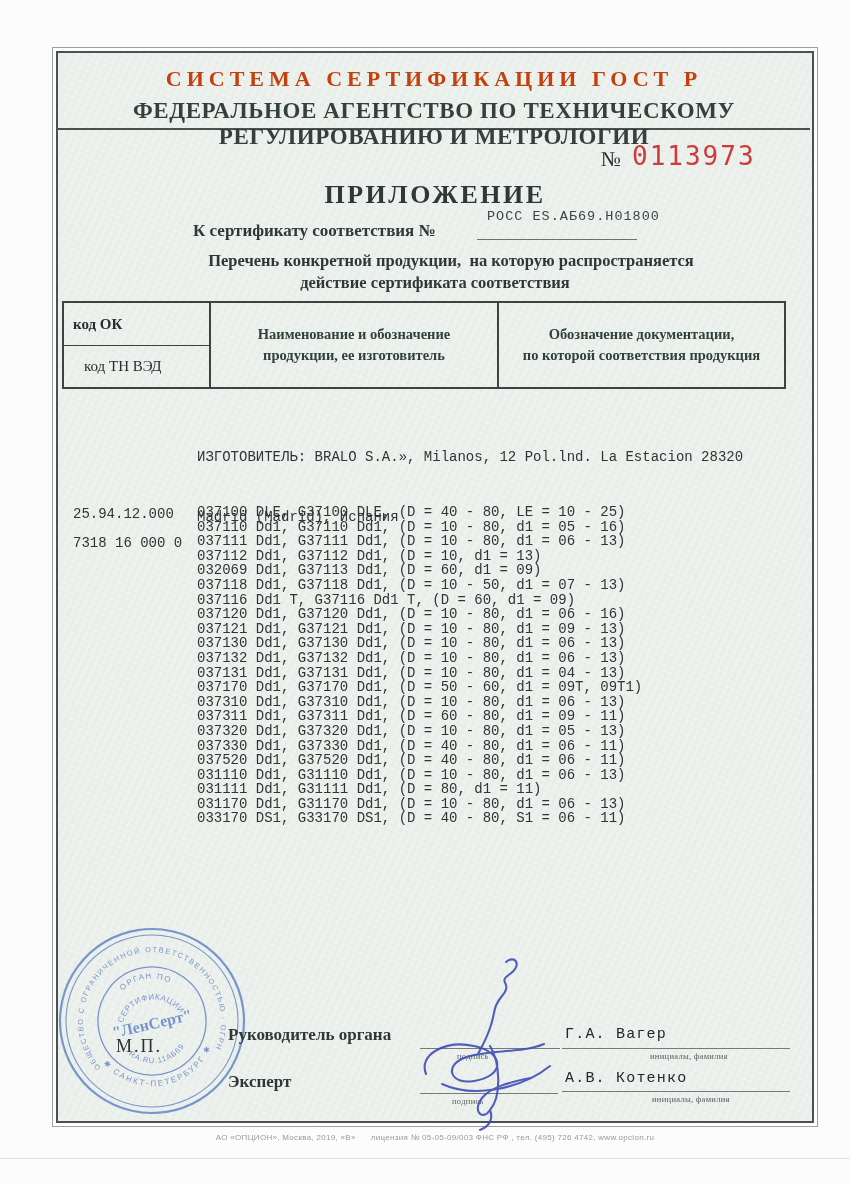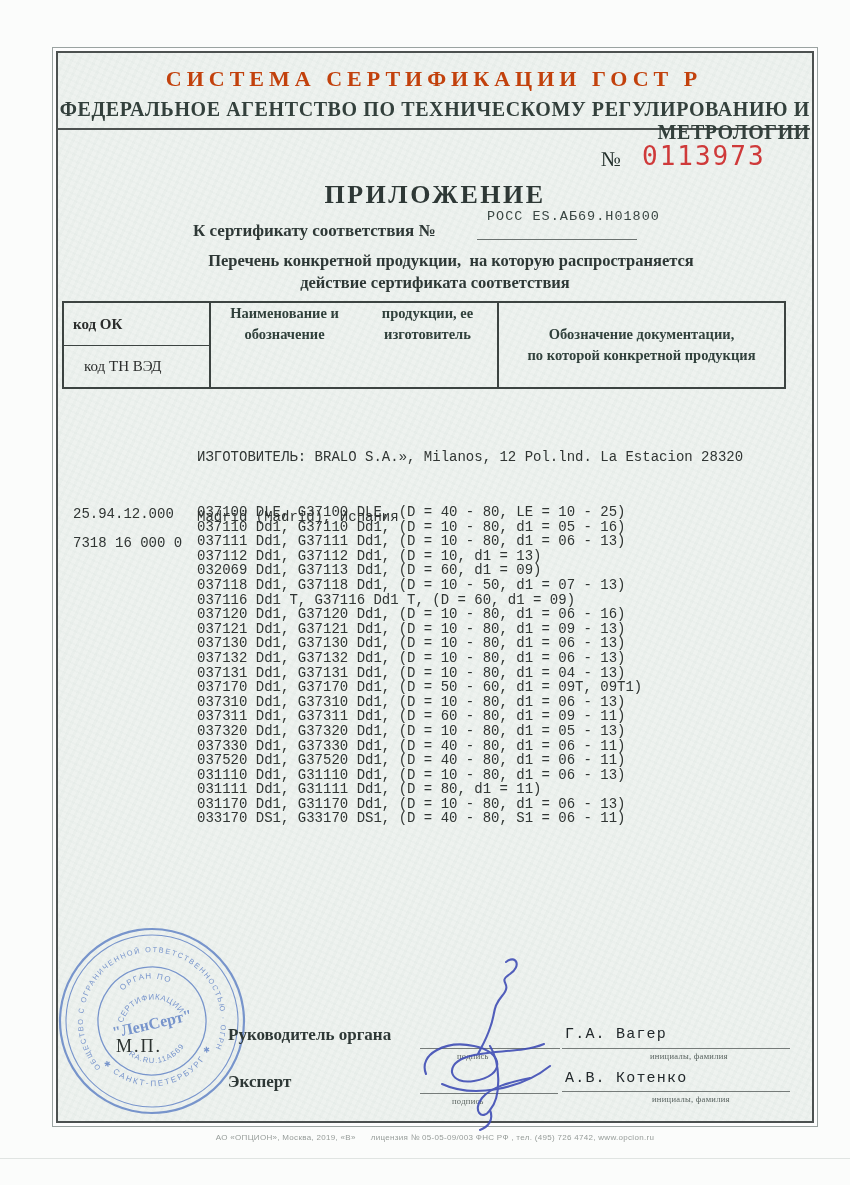--- a/index.html
+++ b/index.html
@@ -26,28 +26,28 @@
   
   .header-box{
     left:58px;top:53px;width:752px;height:75px;
     border-bottom:2px solid #4c5150;
     text-align:center;
   }
   .header-title{
     padding-top:13px;font-size:22px;font-weight:bold;letter-spacing:5px;color:#c2410c;
   }
   .header-subtitle{
-    margin-top:6px;font-size:20px;font-weight:bold;letter-spacing:0.6px;color:#33403c;text-align:right;
+    margin-top:6px;font-size:23px;font-weight:bold;letter-spacing:0.6px;color:#33403c;
   }
   
   .num-sign{left:601px;top:147px;font-size:21px;color:#23302c;}
   .num-value{
     left:632px;top:141px;
     font-family:"DejaVu Sans Mono", monospace;
-    font-size:26px;color:#cf3a3a;letter-spacing:2px;margin-left:10px;
+    font-size:26px;color:#cf3a3a;letter-spacing:2px;
   }
   .appendix-title{
     left:52px;top:180px;width:766px;text-align:center;
     font-size:26px;font-weight:bold;letter-spacing:2.5px;color:#2e3836;
   }
   .cert-label{left:193px;top:221px;font-size:17px;font-weight:bold;color:#2e3836;}
   .cert-value{
     left:487px;top:209px;font-family:"Liberation Mono", monospace;
     font-size:13.5px;letter-spacing:1px;color:#3a4643;white-space:pre;
   }
@@ -55,21 +55,21 @@
   .subject-1{left:68px;top:251px;width:766px;text-align:center;font-size:16.5px;font-weight:bold;color:#2e3836;white-space:pre;}
   .subject-2{left:52px;top:273px;width:766px;text-align:center;font-size:16.5px;font-weight:bold;color:#2e3836;}
   
   .spec-table{
     left:62px;top:301px;width:720px;height:84px;
     border:2px solid #3c4341;display:flex;
   }
   .spec-col1{width:145px;border-right:2px solid #3c4341;display:flex;flex-direction:column;}
   .spec-col1-top{height:42px;border-bottom:1.5px solid #3c4341;display:flex;align-items:center;padding-left:9px;font-size:15px;font-weight:bold;}
   .spec-col1-bottom{flex:1;display:flex;align-items:center;padding-left:20px;font-size:15px;}
-  .spec-col2{width:286px;border-right:2px solid #3c4341;display:flex;flex-direction:row;justify-content:center;text-align:center;font-size:14.5px;font-weight:bold;line-height:21px;color:#30403b;}
+  .spec-col2{width:286px;border-right:2px solid #3c4341;display:flex;flex-direction:column;justify-content:center;text-align:center;font-size:14.5px;font-weight:bold;line-height:21px;color:#30403b;}
   .spec-col3{flex:1;display:flex;flex-direction:column;justify-content:center;text-align:center;font-size:14.5px;font-weight:bold;line-height:21px;color:#30403b;}
   
   .mono{font-family:"Liberation Mono", monospace;}
   .manufacturer{
     left:197px;top:407px;font-size:14px;line-height:20px;white-space:pre;color:#303533;
   }
   .code-ok{left:73px;top:506px;font-size:14px;color:#303533;white-space:pre;}
   .code-tnved{left:73px;top:535px;font-size:14px;color:#303533;white-space:pre;}
   .products{left:197px;top:505px;font-size:14px;line-height:14.6px;color:#303533;}
   .product-line{white-space:pre;height:14.6px;}
@@ -129,21 +129,21 @@
   <div class="spec-col1">
     <div class="spec-col1-top">код ОК</div>
     <div class="spec-col1-bottom">код ТН ВЭД</div>
   </div>
   <div class="spec-col2">
     <div>Наименование и обозначение</div>
     <div>продукции, ее изготовитель</div>
   </div>
   <div class="spec-col3">
     <div>Обозначение документации,</div>
-    <div>по которой конкретной продукция</div>
+    <div>по которой соответствия продукция</div>
   </div>
 </div>
 
 <div class="abs manufacturer mono">
   <div>ИЗГОТОВИТЕЛЬ: BRALO S.A.», Milanos, 12 Pol.lnd. La Estacion 28320</div>
   <div>Madrid (Madrid), Испания</div>
 </div>
 
 <div class="abs code-ok mono">25.94.12.000</div>
 <div class="abs code-tnved mono">7318 16 000 0</div>

